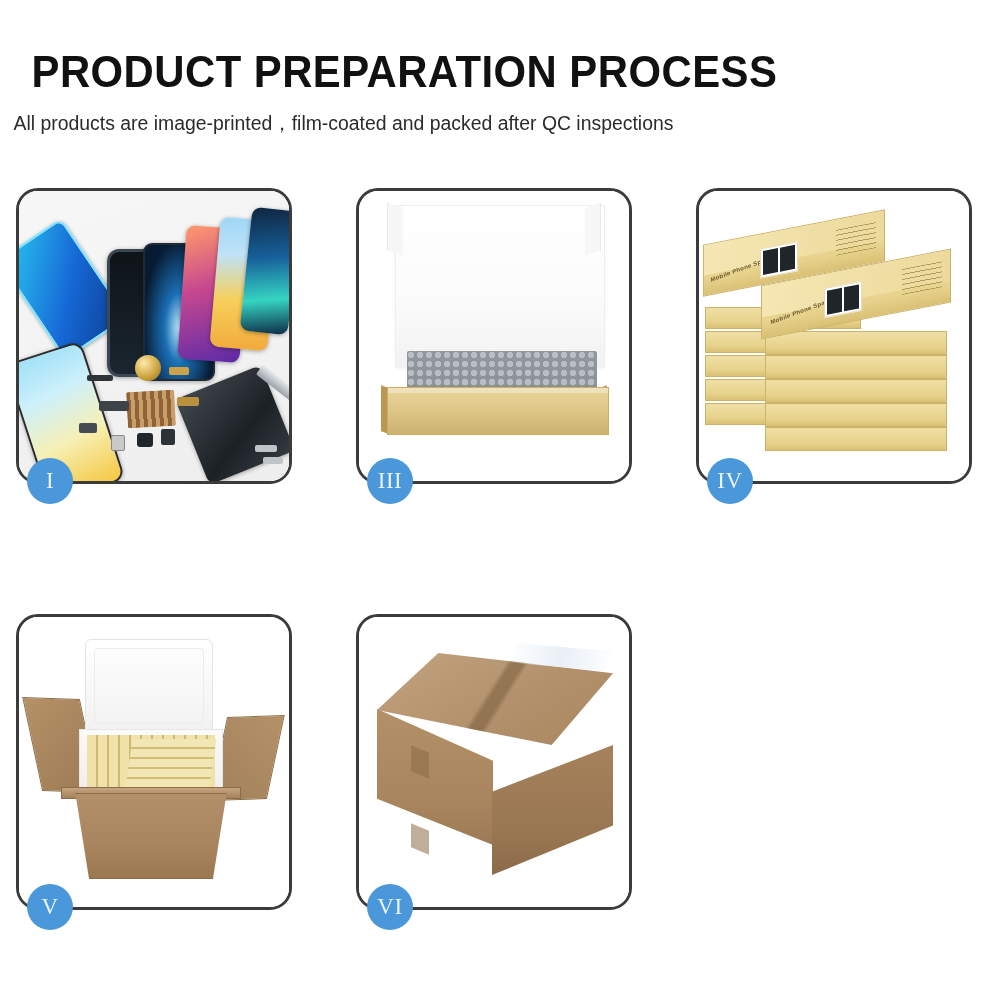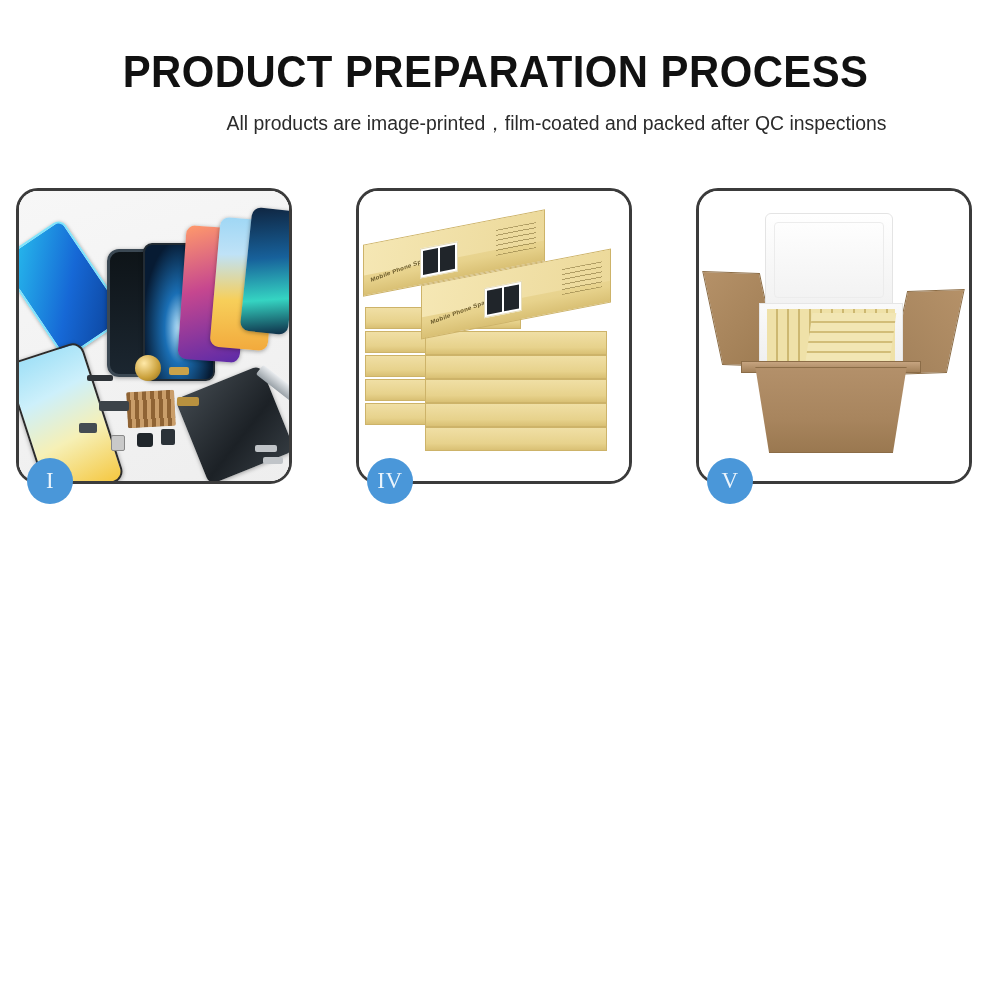--- a/index.html
+++ b/index.html
@@ -13,21 +13,21 @@
   }
 
   #page {
     position: relative;
     width: 1000px;
     height: 1000px;
     background: #ffffff;
   }
 
   
-  .header { position: absolute; top: 0; left: 0; width: 900px; text-align: right; }
+  .header { position: absolute; top: 0; left: 0; width: 900px; text-align: left; }
 
   .title {
     margin-top: 46px;
     font-size: 45px;
     font-weight: bold;
     letter-spacing: 0.5px;
     color: #111111;
     transform: scaleX(0.93);
     white-space: nowrap;
     font-family: "Liberation Sans", sans-serif;
@@ -419,20 +419,32 @@
         <div class="tinypart tp7"></div>
         <div class="tinypart tp8"></div>
         <div class="tinypart tp9"></div>
         <div class="tinypart tp10"></div>
         <div class="tweezer"></div>
       </div>
       <div class="badge">I</div>
     </div>
 
 
+    <div class="card">
+      <div class="card-inner c3">
+        <div class="foamlid"></div>
+        <div class="foamlid-flapL"></div>
+        <div class="foamlid-flapR"></div>
+        <div class="greyfoam"></div>
+        <div class="kraft-lip-l"></div>
+        <div class="kraft-lip-r"></div>
+        <div class="kraft-tray"></div>
+      </div>
+      <div class="badge">III</div>
+    </div>
 
     <div class="card">
       <div class="card-inner c4">
         <div class="stack">
 
           <div class="ybox" style="left:6px;  top:212px; width:156px; height:22px;"></div>
           <div class="ybox" style="left:6px;  top:188px; width:156px; height:22px;"></div>
           <div class="ybox" style="left:6px;  top:164px; width:156px; height:22px;"></div>
           <div class="ybox" style="left:6px;  top:140px; width:156px; height:22px;"></div>
           <div class="ybox" style="left:6px;  top:116px; width:156px; height:22px;"></div>
@@ -474,15 +486,27 @@
         <div class="foam-open-lid"></div>
         <div class="foam-box"></div>
         <div class="yrows"></div>
         <div class="yrows2"></div>
         <div class="carton-rim"></div>
         <div class="carton-body"></div>
       </div>
       <div class="badge">V</div>
     </div>
 
+    <div class="card">
+      <div class="card-inner c6">
+        <div class="ctn ctn-left"></div>
+        <div class="ctn ctn-right"></div>
+        <div class="ctn ctn-top"></div>
+        <div class="ctn ctn-seam"></div>
+        <div class="tape tape1"></div>
+        <div class="tape tape2"></div>
+        <div class="ctn ctn-gloss"></div>
+      </div>
+      <div class="badge">VI</div>
+    </div>
 
   </div>
 </div>
 
 </body></html>

